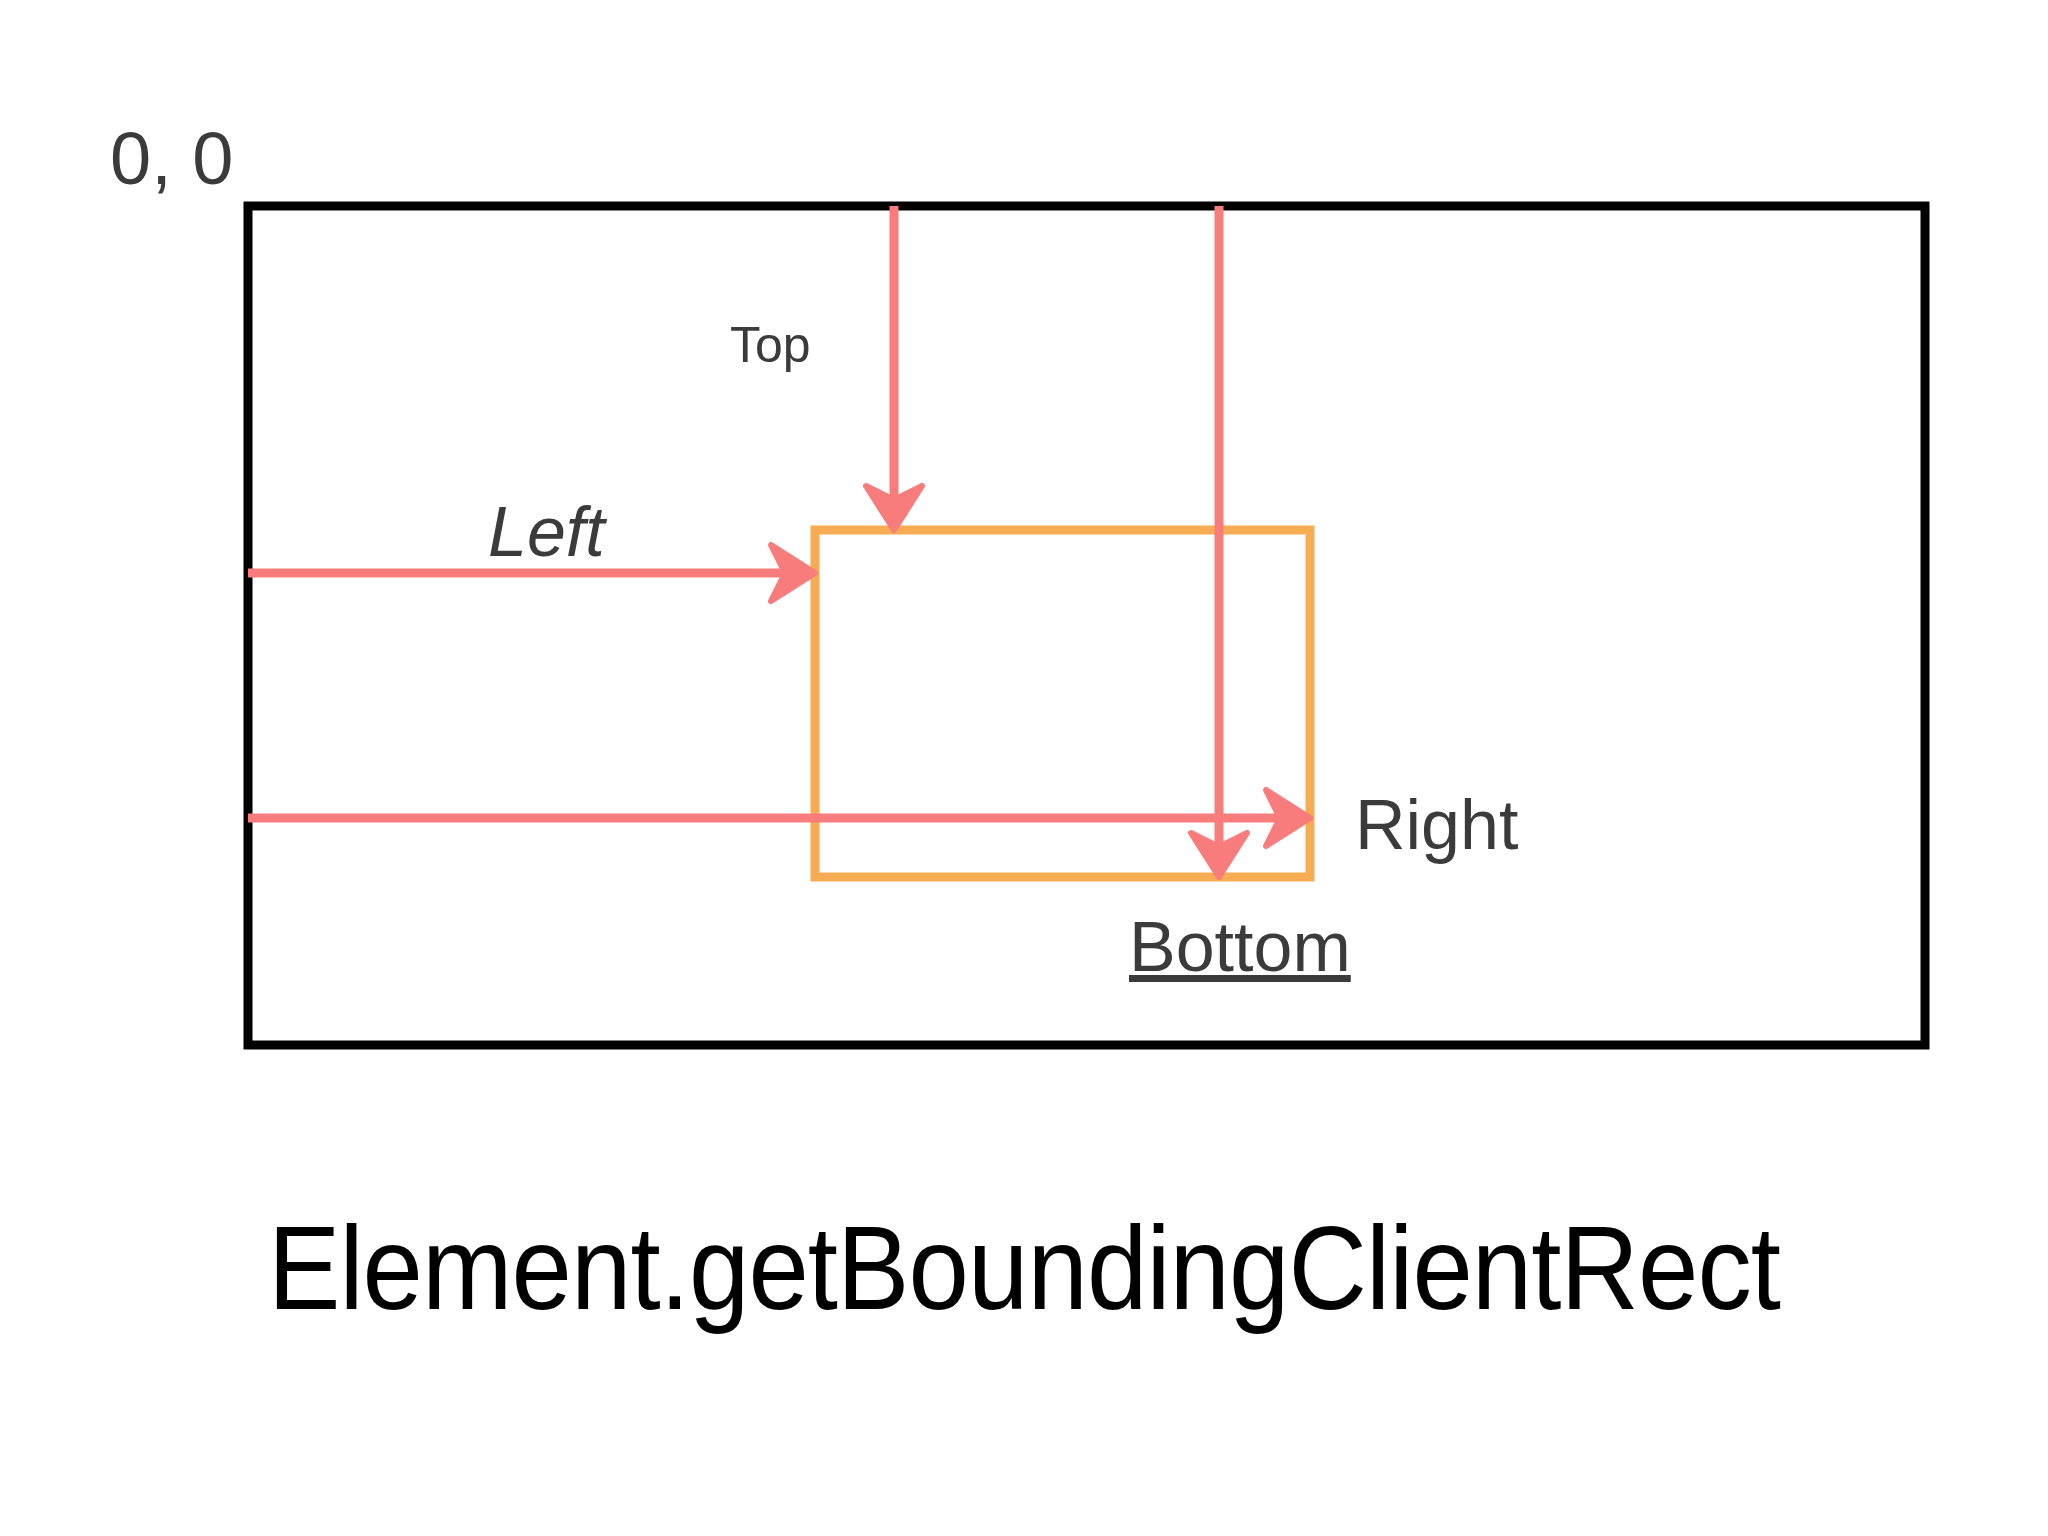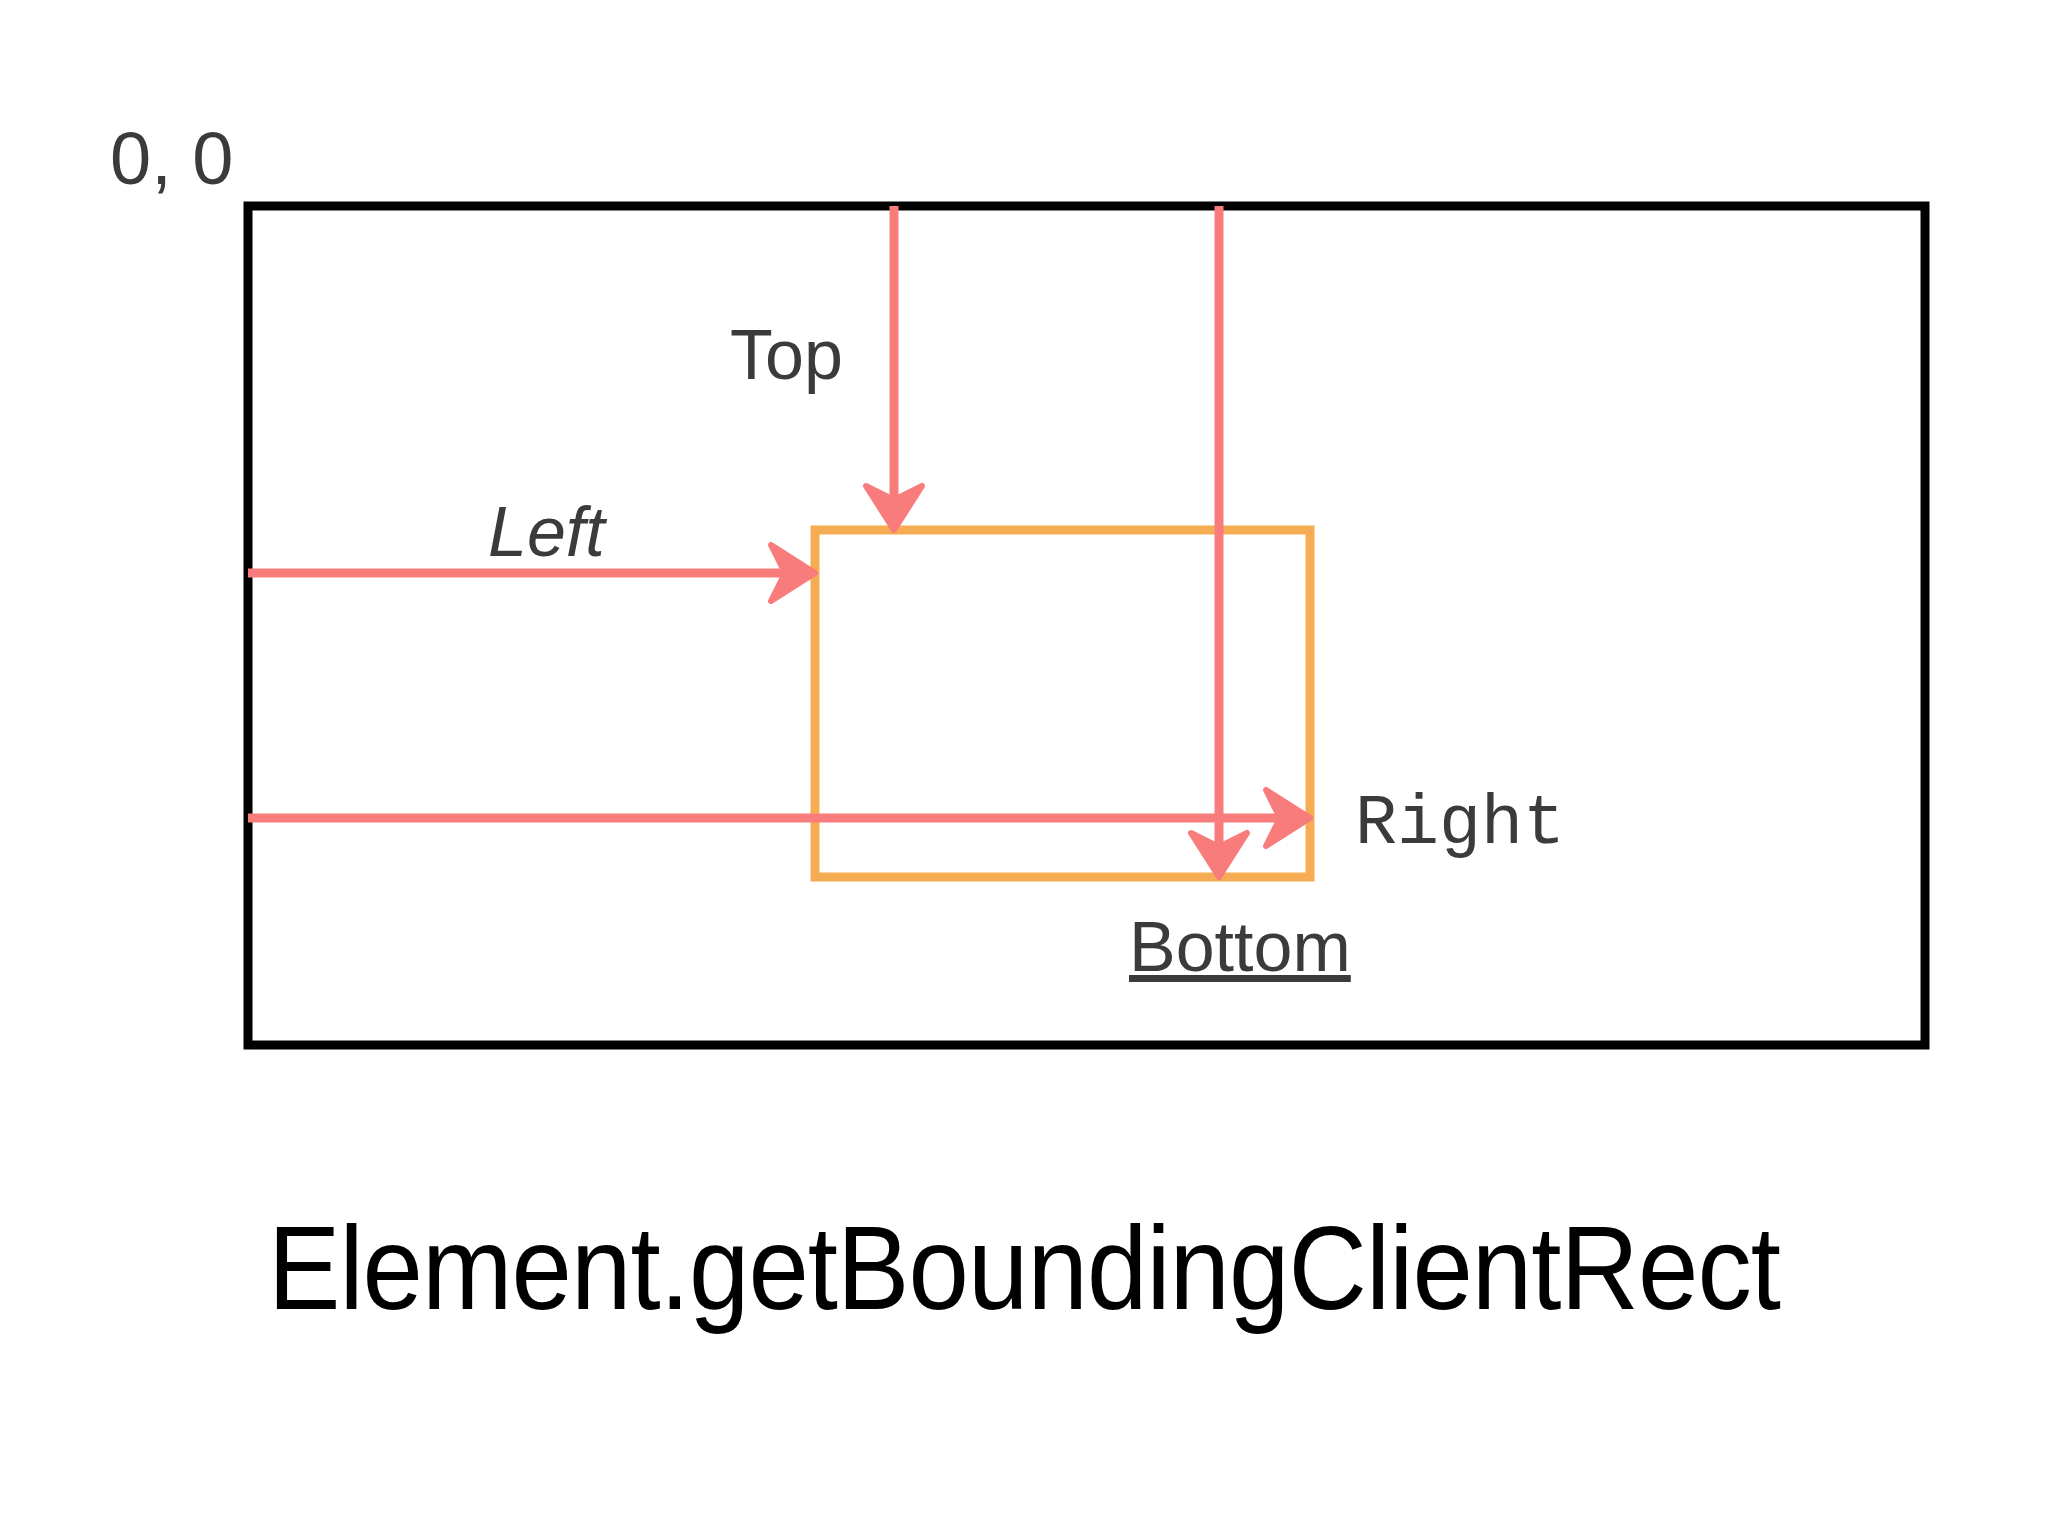--- a/index.html
+++ b/index.html
@@ -35,33 +35,32 @@
     line-height: 1;
   }
   #origin-label {
     left: 110px;
     top: 122px;
     font-size: 74px;
   }
   #label-top {
     left: 730px;
     top: 320px;
-    font-size: 70px;
+    font-size: 50px;
   }
   #label-left {
     left: 488px;
     top: 497px;
     font-size: 70px;
     font-style: italic;
   }
   #label-right {
     left: 1355px;
     top: 790px;
     font-size: 70px;
-    font-family: Liberation Mono, monospace;
   }
   #label-bottom {
     left: 1129px;
     top: 912px;
     font-size: 70px;
     text-decoration: underline;
   }
   #caption {
     position: absolute;
     left: 0;

